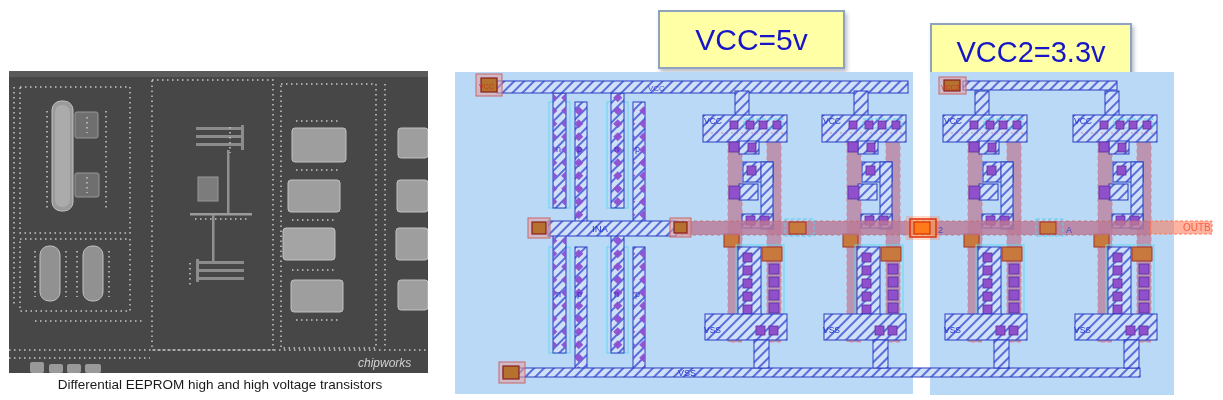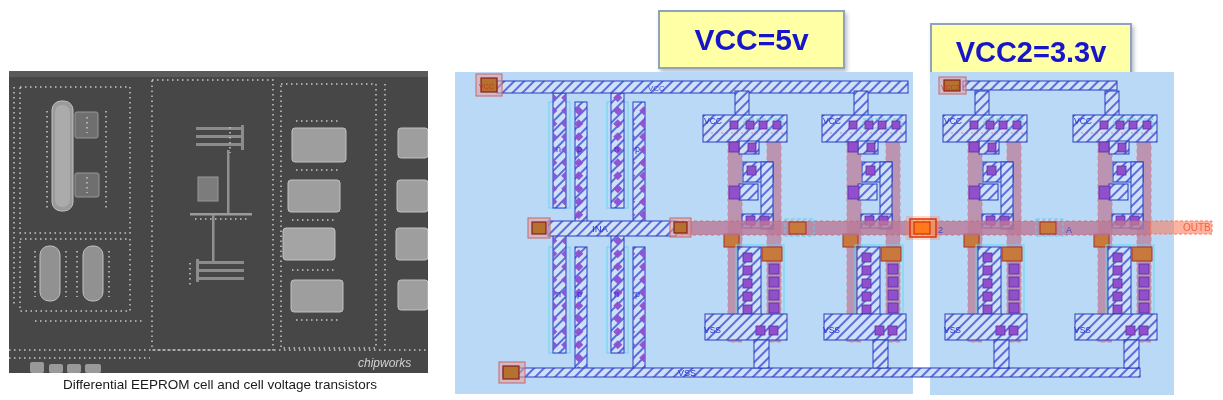--- a/index.html
+++ b/index.html
@@ -3,21 +3,21 @@
 <meta charset="utf-8">
 <style>
   html,body{margin:0;padding:0;background:#fff;}
   .canvas{position:relative;width:1223px;height:400px;background:#fff;overflow:hidden;
           font-family:"Liberation Sans",sans-serif;}
   .sem-svg{position:absolute;left:9px;top:71px;width:419px;height:302px;}
   .caption{position:absolute;left:0;top:377px;width:440px;text-align:center;
            font-size:13.5px;color:#1a1a1a;letter-spacing:0;}
   .banner{position:absolute;display:flex;align-items:center;justify-content:center;
           background:#ffffa6;border:2px solid #8fa3c0;color:#1616c8;
-          font-size:30px;font-weight:700;box-shadow:2px 3px 4px rgba(100,110,130,.45);
+          font-size:30px;font-weight:400;box-shadow:2px 3px 4px rgba(100,110,130,.45);
           box-sizing:border-box;}
   .banner1{left:658px;top:10px;width:187px;height:59px;}
   .banner2{left:930px;top:11px;width:202px;height:58px;font-size:29px;margin-top:12px;}
   .layout-svg{position:absolute;left:450px;top:0;width:773px;height:400px;}
   
   .hb{fill:url(#h);stroke:#2a3cc0;stroke-width:1;}
   .pk{fill:rgba(187,120,150,.72);stroke:#d4899e;stroke-width:1;stroke-dasharray:4 3;}
   .pc{fill:#9050cc;stroke:#5b2da0;stroke-width:.8;}
   .oc{fill:#c87a3e;stroke:#a03028;stroke-width:1;}
   .cyd{fill:none;stroke:#55d0ea;stroke-width:1;stroke-dasharray:4 2;}
@@ -109,21 +109,21 @@
       <line x1="0" y1="287" x2="141" y2="287" class="dotted"></line>
       <rect x="21" y="291" width="14" height="11" rx="2" fill="#999"></rect>
       <rect x="40" y="293" width="14" height="9" rx="2" fill="#999"></rect>
       <rect x="58" y="293" width="14" height="9" rx="2" fill="#999"></rect>
       <rect x="76" y="293" width="16" height="9" rx="2" fill="#999"></rect>
     </g>
 
     <text x="349" y="296" class="t" font-size="12" fill="#d2d2d2" font-style="italic">chipworks</text>
   </svg>
 
-  <div class="caption">Differential EEPROM cell and cell voltage transistors</div>
+  <div class="caption">Differential EEPROM high and high voltage transistors</div>
 
   <div class="banner banner1">VCC=5v</div>
   <div class="banner banner2">VCC2=3.3v</div>
 
   <svg class="layout-svg" viewBox="450 0 773 400">
     <defs>
       <pattern id="h" width="7" height="7" patternUnits="userSpaceOnUse" patternTransform="rotate(45)">
         <rect width="7" height="7" fill="#cfe0f8"></rect>
         <line x1="1" y1="0" x2="1" y2="7" stroke="#4a62d8" stroke-width="1.8"></line>
       </pattern>

